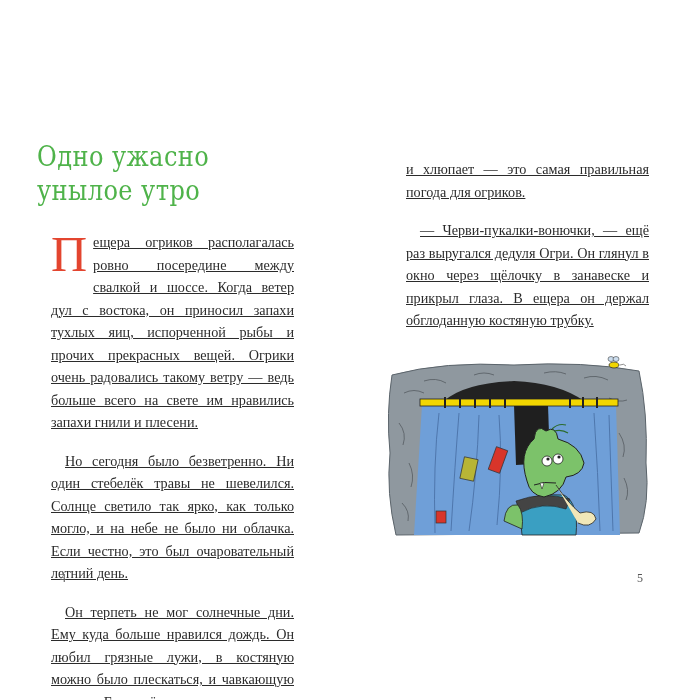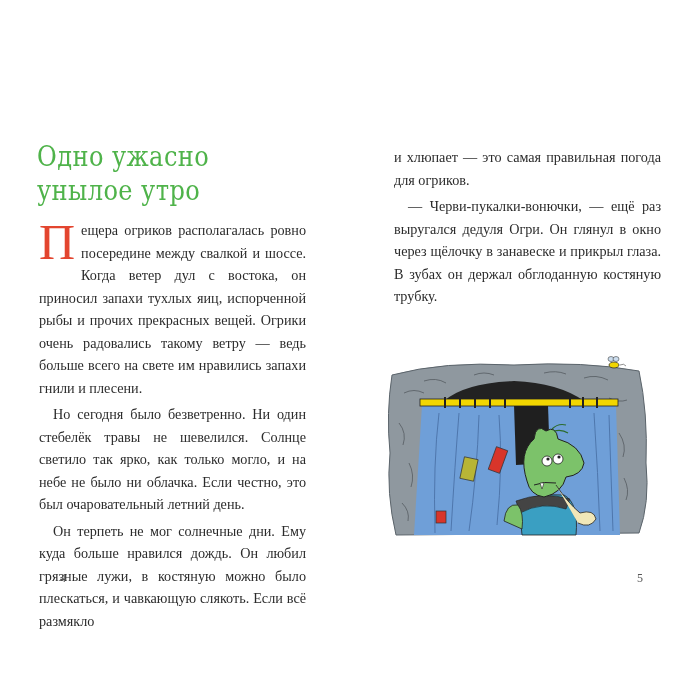--- a/index.html
+++ b/index.html
@@ -9,21 +9,21 @@
   .page-left { left:0; width:350px; }
   .page-right { left:350px; width:350px; }
 
   .chapter-title { position:absolute; left:37px; top:140px; width:300px; margin:0;
       font-family:"DejaVu Serif", serif; font-weight:normal; font-size:28px; line-height:34px;
       color:#4fb34a; letter-spacing:0.5px; transform:scaleX(0.86); transform-origin:left top; }
 
   .text { position:absolute; font-size:14.2px; line-height:22.5px; text-align:justify; }
   .left-text { left:35px; top:215px; width:275px; }
   .right-text { left:390px; top:142px; width:275px; }
-  .text p { margin:4px; text-indent:14px; }
+  .text p { margin:16px; text-indent:14px;text-decoration:underline; }
   .text p.noindent { text-indent:0; }
   .text p.first { text-indent:0; }
 
   .dropcap { float:left; font-size:50px; line-height:40px; height:44px; margin:3px 6px 0 0;
       color:#e3452f; font-family:"Liberation Serif", serif; }
 
   .pagenum { position:absolute; top:571px; font-size:12px; color:#555; font-family:"Liberation Serif", serif; }
   .pagenum-left { left:60px; }
   .pagenum-right { left:637px; }
 
@@ -44,21 +44,21 @@
     <p>Он терпеть не мог солнечные дни. Ему куда больше нравился дождь. Он любил грязные лужи, в костяную можно было плескаться, и чавкающую слякоть. Если всё размякло</p>
   </div>
 
   <div class="pagenum pagenum-left">4</div>
 </div>
 
 <div class="page page-right"></div>
 
 <div class="text right-text">
   <p class="noindent">и хлюпает — это самая правильная погода для огриков.</p>
-  <p>— Черви-пукалки-вонючки, — ещё раз выругался дедуля Огри. Он глянул в окно через щёлочку в занавеске и прикрыл глаза. В зубах он держал обглоданную костяную трубку.</p>
+  <p>— Черви-пукалки-вонючки, — ещё раз выругался дедуля Огри. Он глянул в окно через щёлочку в занавеске и прикрыл глаза. В ещера он держал обглоданную костяную трубку.</p>
 </div>
 
 <div class="illustration">
   <svg width="270" height="185" viewBox="0 0 270 185" xmlns="http://www.w3.org/2000/svg">
 
     <path d="M8,22 Q60,8 130,12 Q200,8 255,18 Q264,60 262,110 Q266,150 255,180 L12,182 Q2,140 6,100 Q2,60 8,22 Z" fill="#8f989f"></path>
     <path d="M8,22 Q60,8 130,12 Q200,8 255,18 Q264,60 262,110 Q266,150 255,180 L12,182 Q2,140 6,100 Q2,60 8,22 Z" fill="none" stroke="#5b646b" stroke-width="1"></path>
 
     <g stroke="#3d4247" stroke-width="0.8" fill="none" opacity="0.7">
       <path d="M20,40 q10,-5 20,0"></path>

